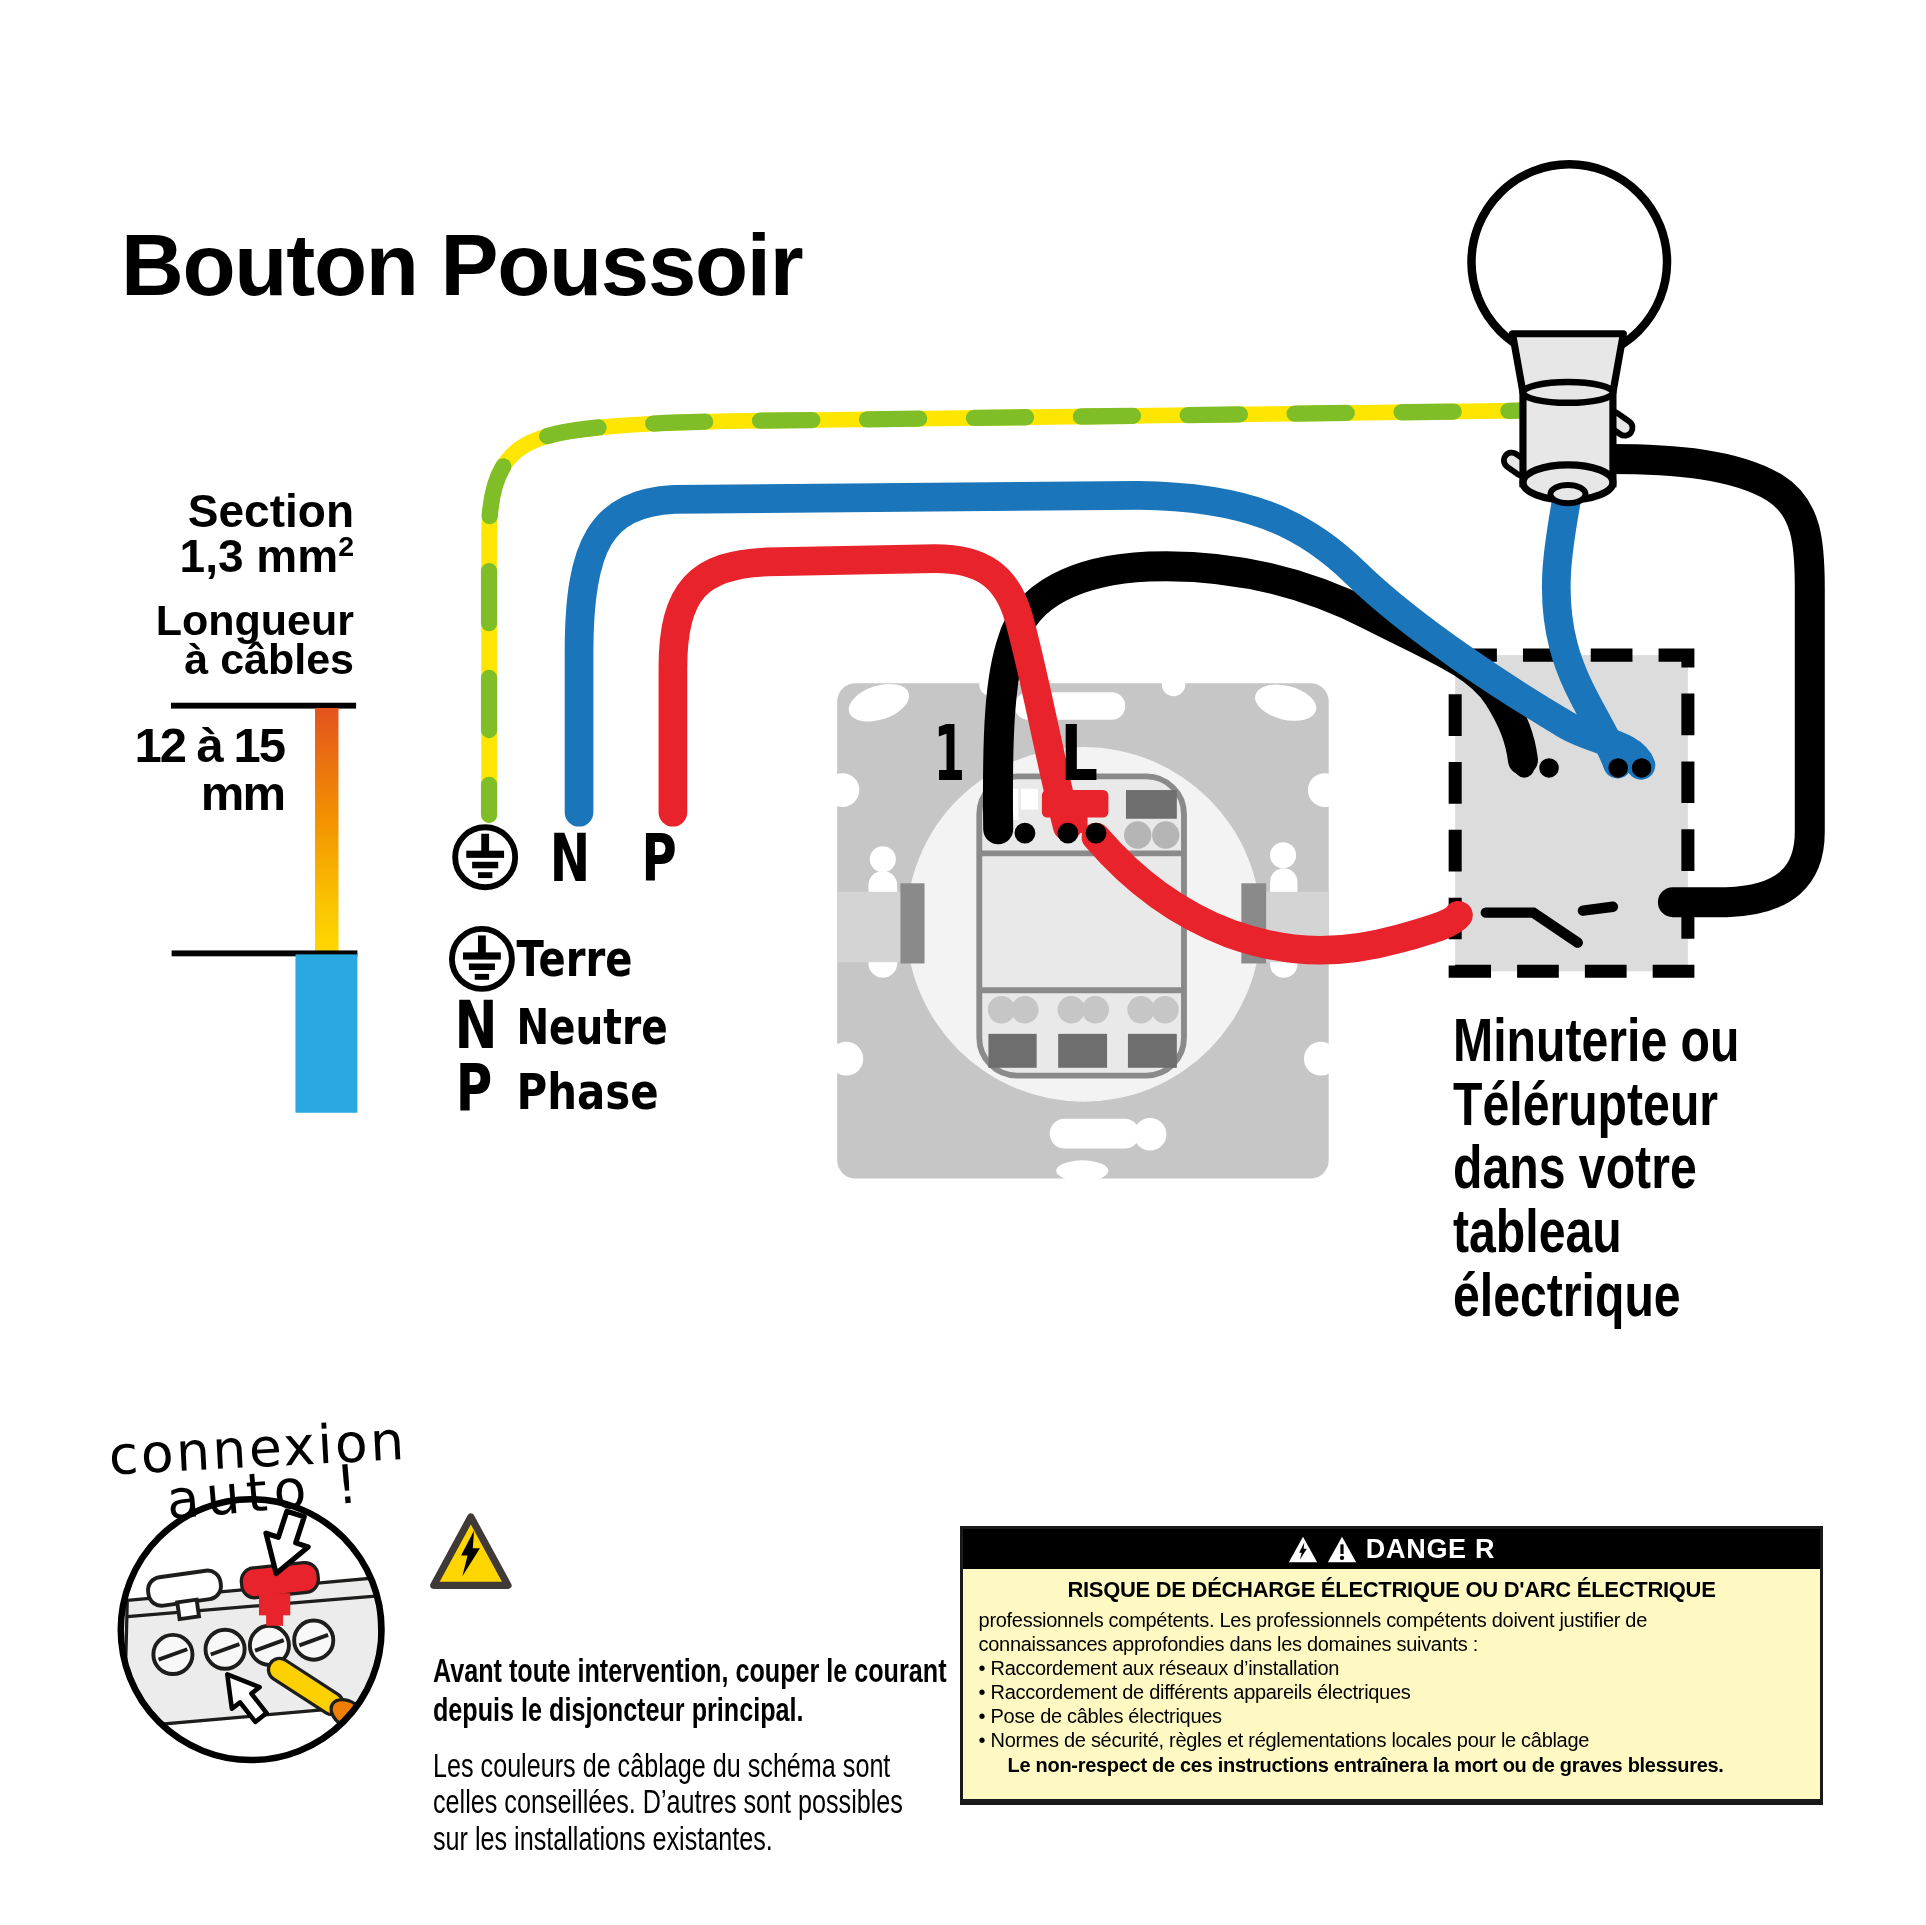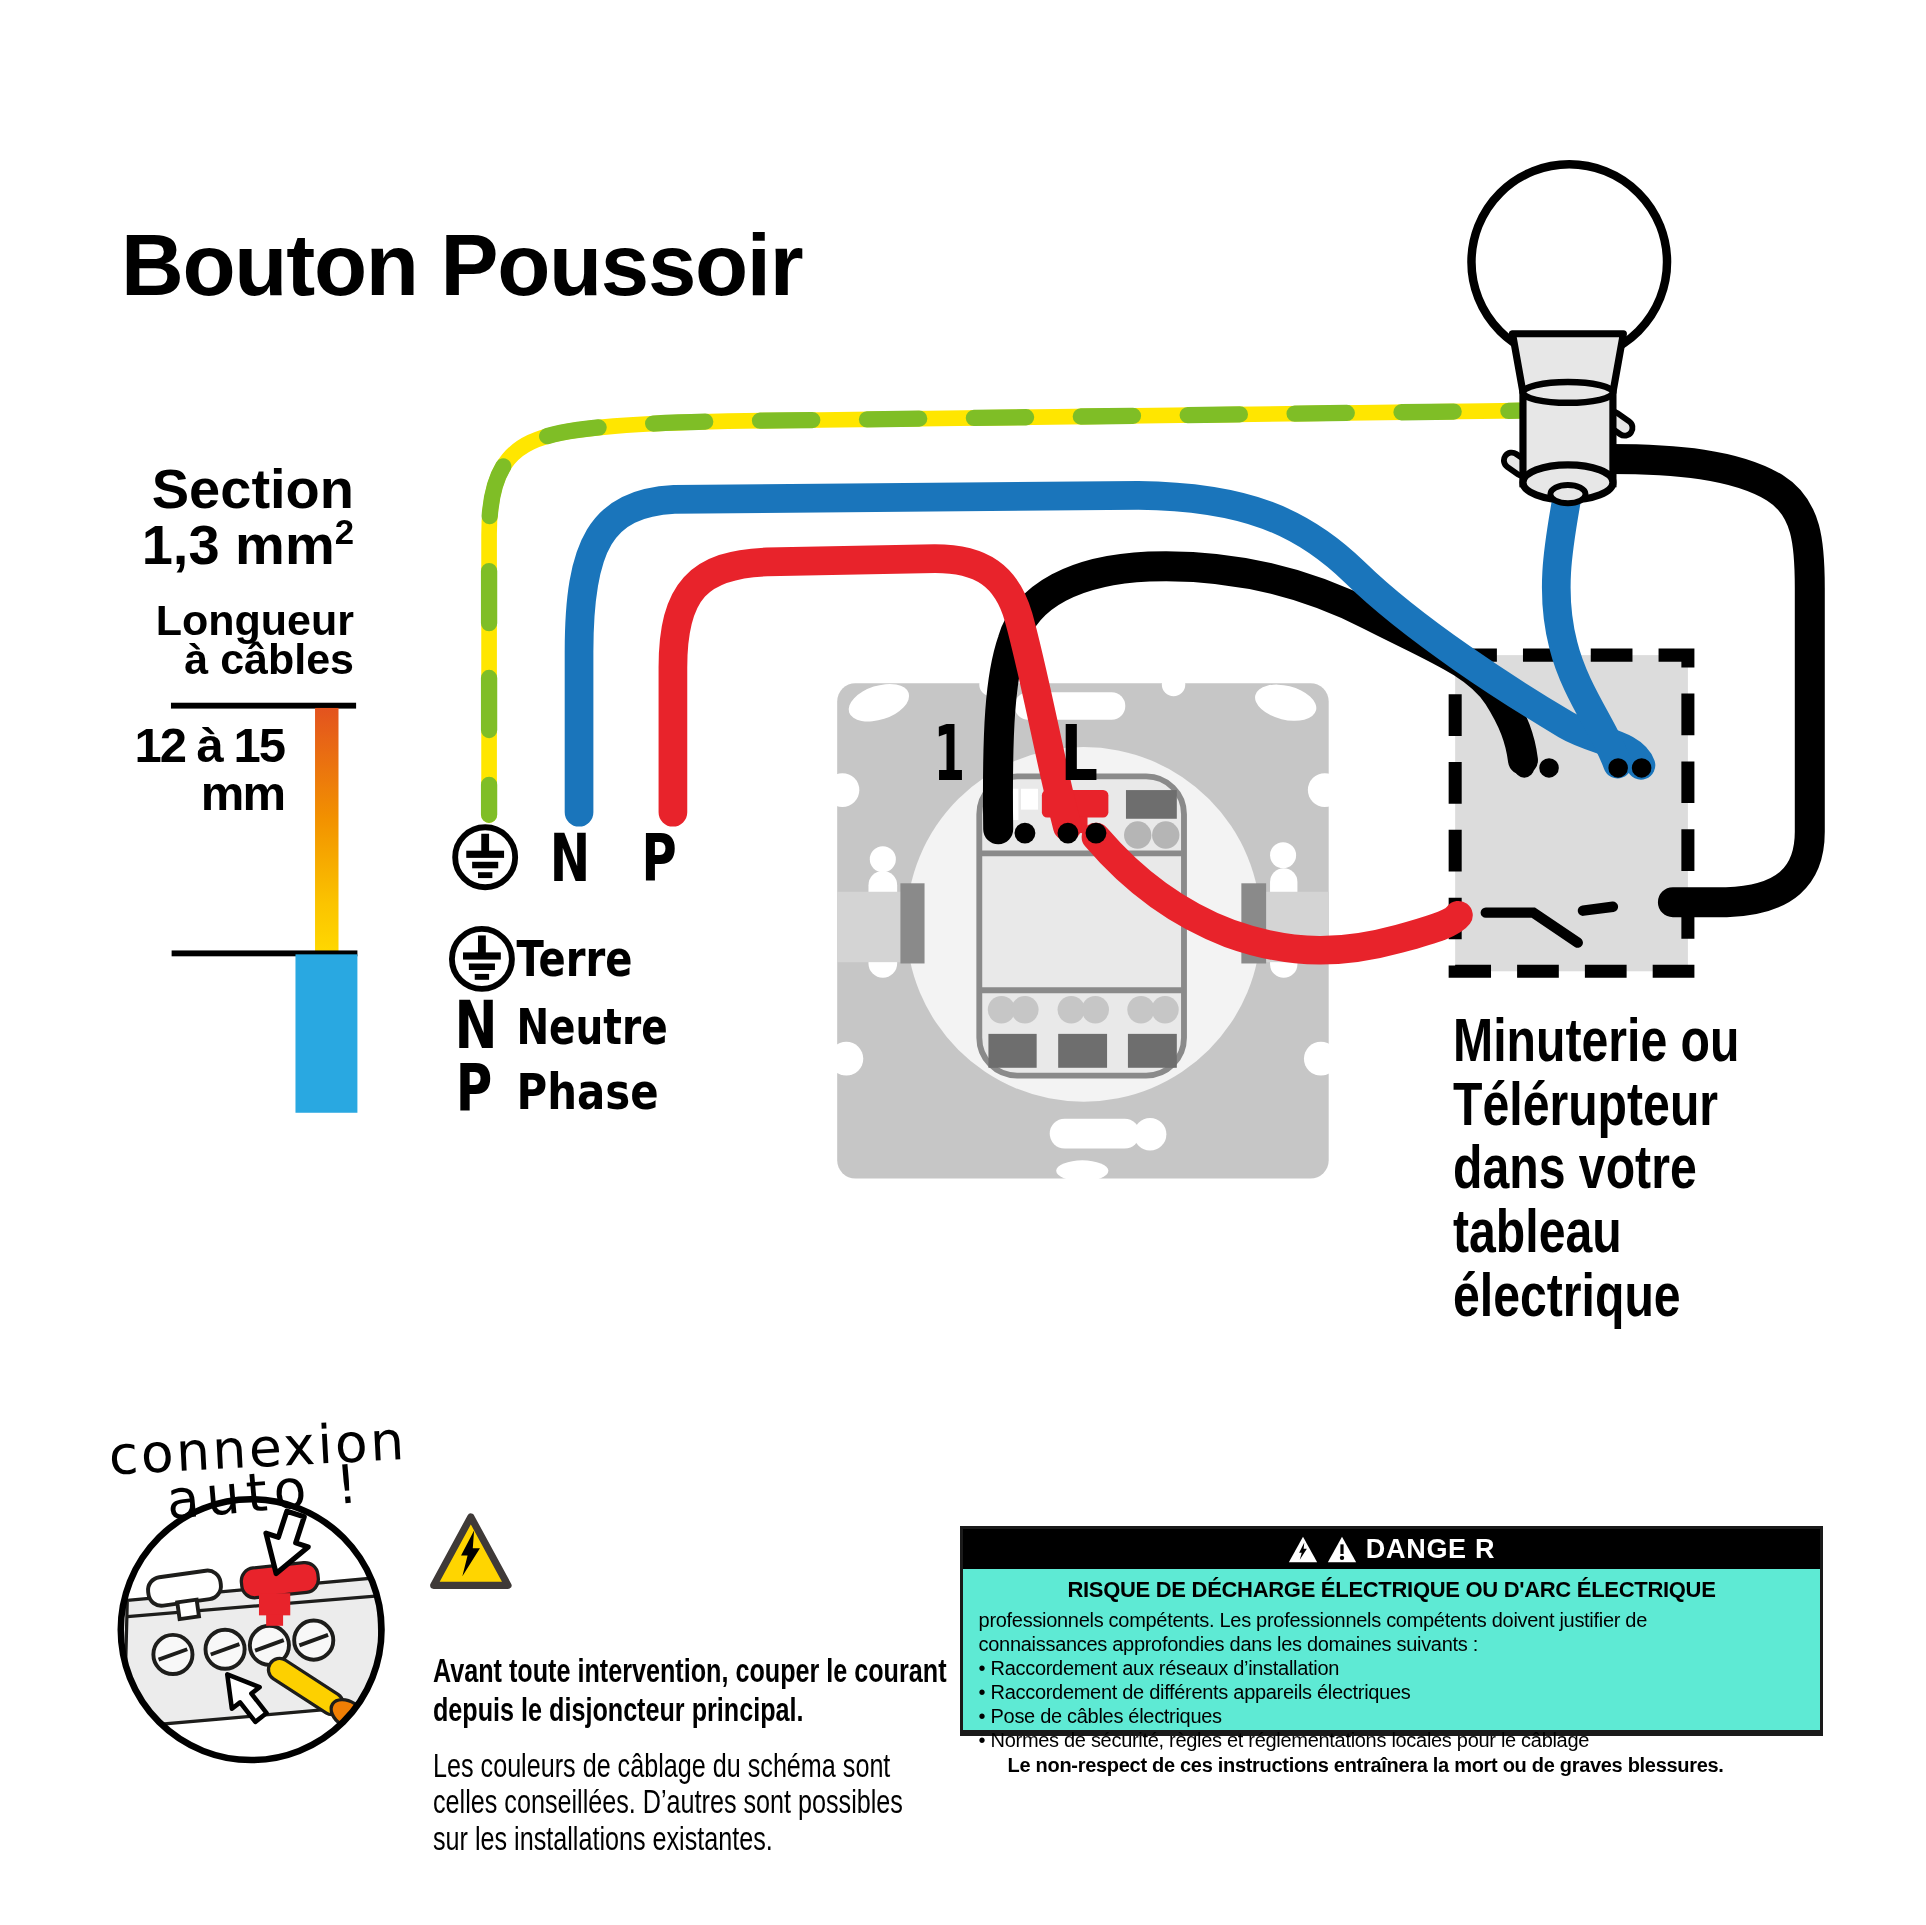--- a/index.html
+++ b/index.html
@@ -2,31 +2,31 @@
 <html style="font-size:10.4px"><head>
 <meta charset="utf-8">
 <style>
   html,body{margin:0;padding:0;background:#fff;}
   .page{position:relative;width:1926px;height:1925px;background:#fff;overflow:hidden;
         font-family:"Liberation Sans",sans-serif;color:#000;}
   svg.diagram{position:absolute;left:0;top:0;width:1926px;height:1925px;}
   .abs{position:absolute;}
   .title{margin:0;left:121px;top:215px;font-size:87px;font-weight:bold;letter-spacing:-1.3px;}
   .rt{text-align:right;font-weight:bold;}
-  .section{right:1572px;top:462px;font-size:56px;line-height:0.96;}
+  .section{right:1572px;top:489px;font-size:46px;line-height:0.96;}
   .longueur{right:1572px;top:601px;font-size:43px;line-height:0.9;}
   .striplabel{right:1642px;top:722px;font-size:49px;line-height:0.97;letter-spacing:-2px;}
   sup{font-size:0.62em;}
   .minuterie{left:1453px;top:1009px;font-size:61px;font-weight:bold;line-height:1.045;
              transform:scaleX(0.79);transform-origin:0 0;white-space:nowrap;}
   .avant{left:433px;transform:scaleX(0.74);transform-origin:0 0;font-size:34px;white-space:nowrap;}
   .avant-bold{top:1651px;font-weight:bold;line-height:1.14;}
   .avant-norm{top:1747px;line-height:1.07;}
-  .danger{left:960px;top:1526px;width:863px;height:210px;border:3.3px solid #1a1a1a;
-          border-bottom-width:6.5px;background:#5eead4;box-sizing:border-box;}
+  .danger{left:960px;top:1526px;width:863px;height:279px;border:3.3px solid #1a1a1a;
+          border-bottom-width:6.5px;background:#fef9c3;box-sizing:border-box;}
   .danger-header{background:#000;height:40px;display:flex;align-items:center;justify-content:center;gap:9px;}
   .danger-header span{color:#fff;font-size:27px;font-weight:bold;letter-spacing:0.7px;}
   .danger-body{padding:7.8px 15.6px 0 15.6px;}
   .risk-title{font-size:22px;font-weight:bold;line-height:26px;margin-bottom:5px;letter-spacing:-0.3px;text-align:center;}
   .dline{font-size:20px;line-height:24px;letter-spacing:-0.3px;}
   .dfooter{font-size:20px;line-height:24px;font-weight:bold;margin-top:1.3px;letter-spacing:-0.3px;padding-left:29px;}
   .svg-round{font-family:"DejaVu Sans",sans-serif;font-weight:bold;fill:#000;}
   .svg-hand{font-family:"DejaVu Sans",sans-serif;fill:#000;}
 </style>
 </head>

